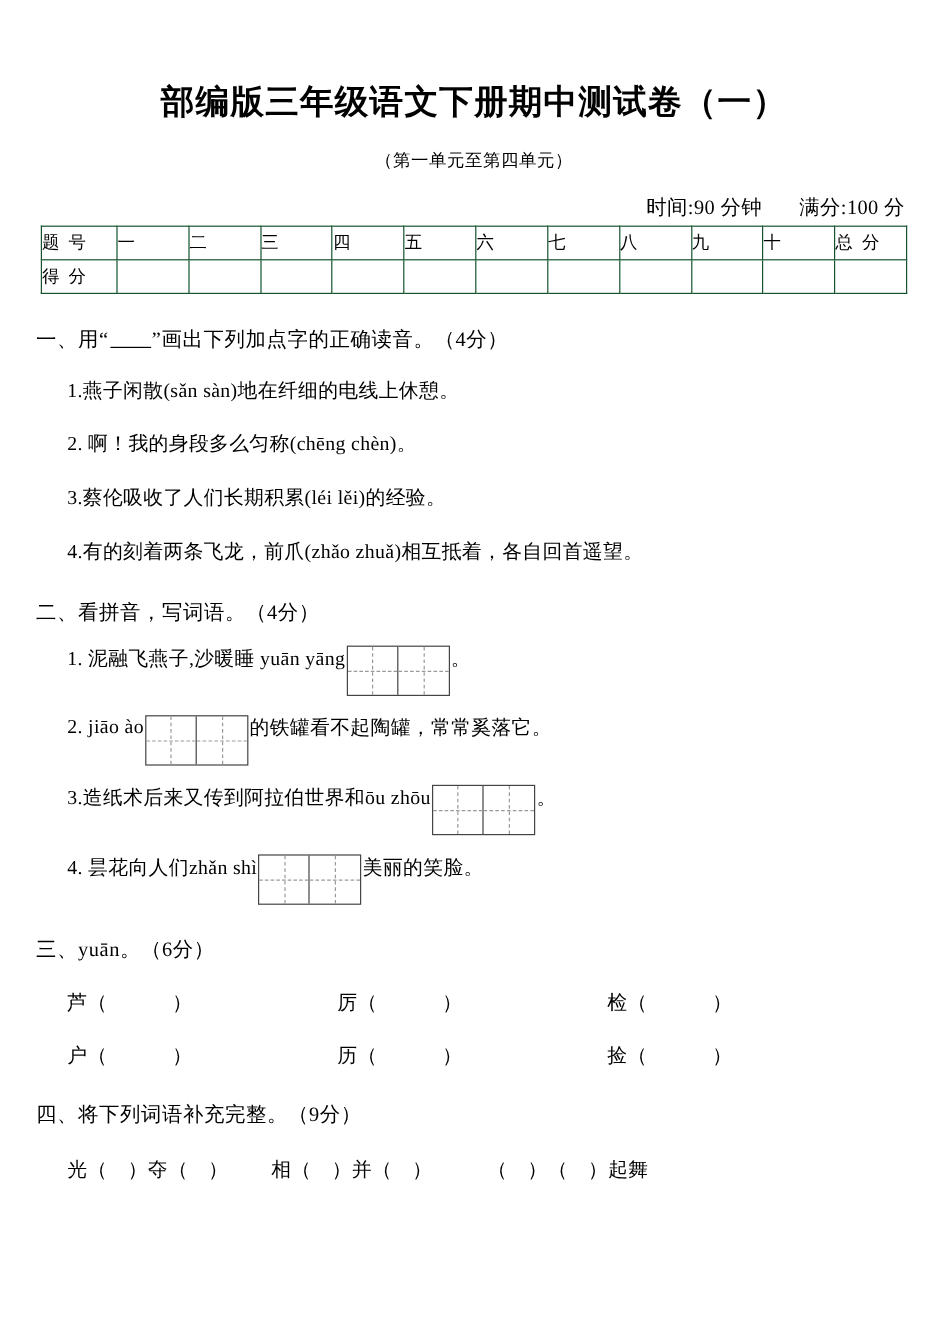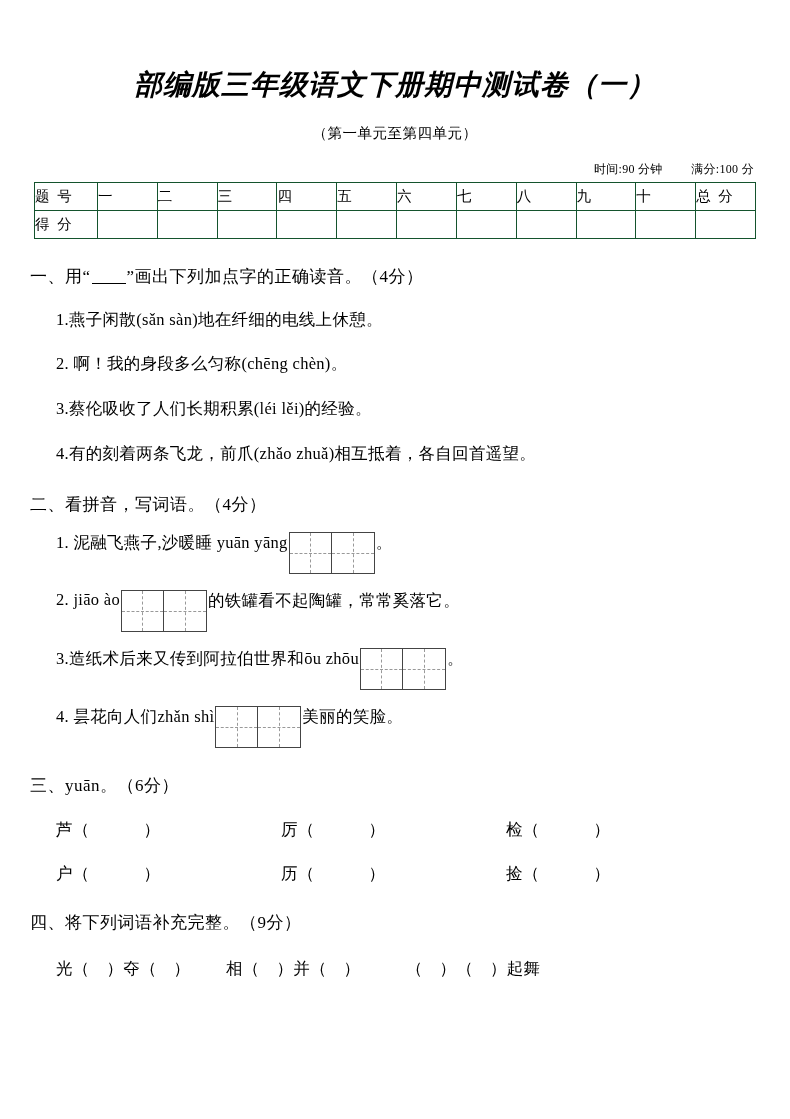--- a/index.html
+++ b/index.html
@@ -25,31 +25,30 @@
 
   
   .doc-title {
     text-align: center;
     font-family: "DejaVu Sans", sans-serif;
     font-weight: bold;
     font-size: 28px;
     letter-spacing: 1px;
     margin: 68px 0 0 0;
     line-height: 1.2;
-    font-style: italic;
   }
   .doc-subtitle {
     text-align: center;
     font-size: 14.5px;
     margin: 22px 0 2px 0;
     letter-spacing: 0.5px;
   }
   .exam-meta {
     text-align: right;
-    font-size: 12px;
+    font-size: 17px;
     margin: 18px 36px 4px 0;
     letter-spacing: 0.3px;
   }
   .exam-meta .gap {
     display: inline-block;
     width: 22px;
   }
 
   
   .score-table-wrap {

